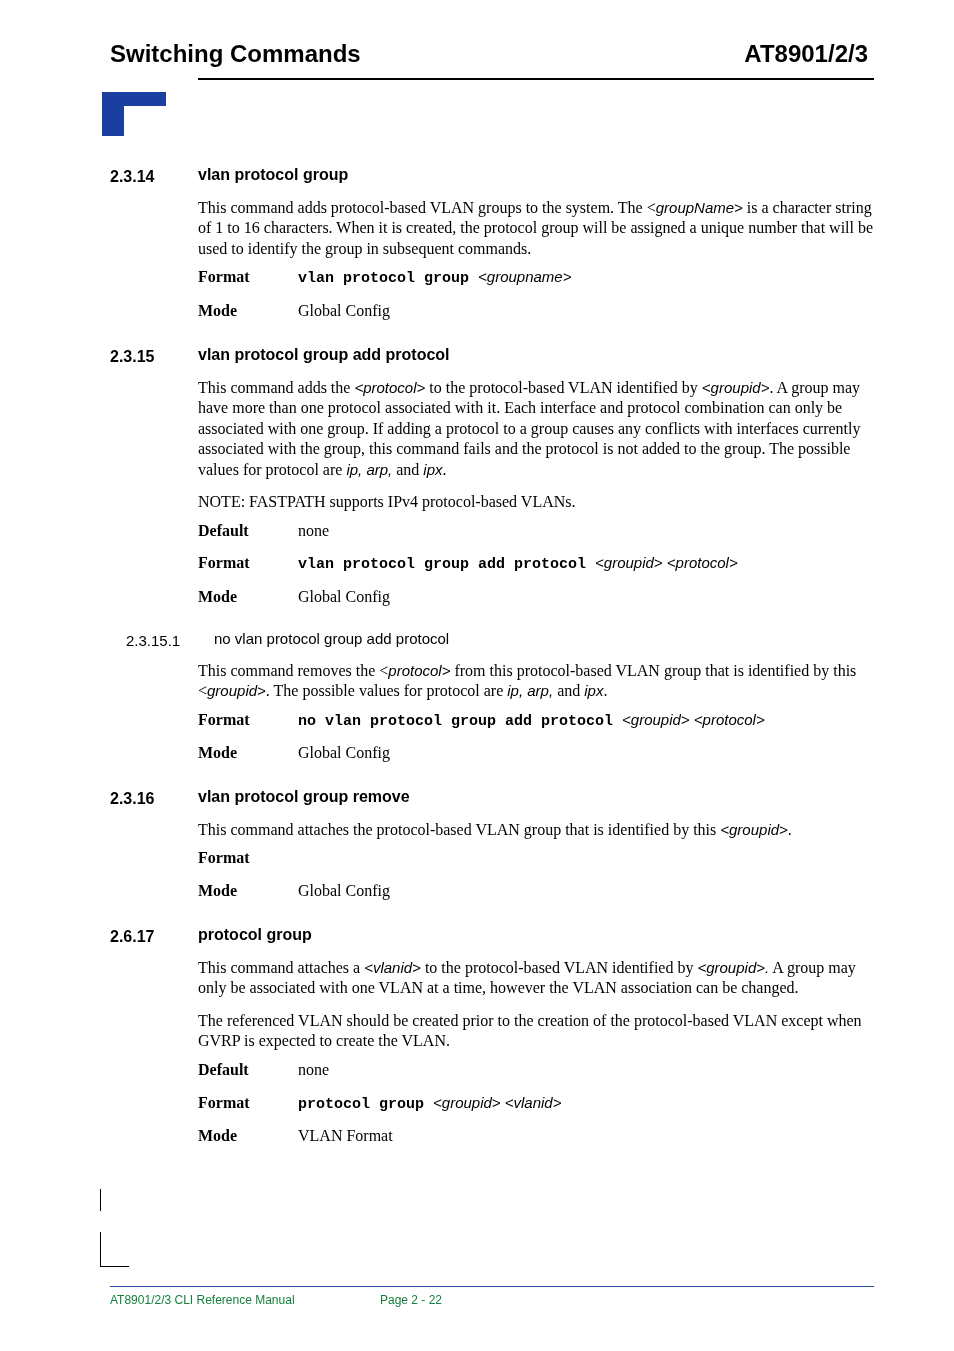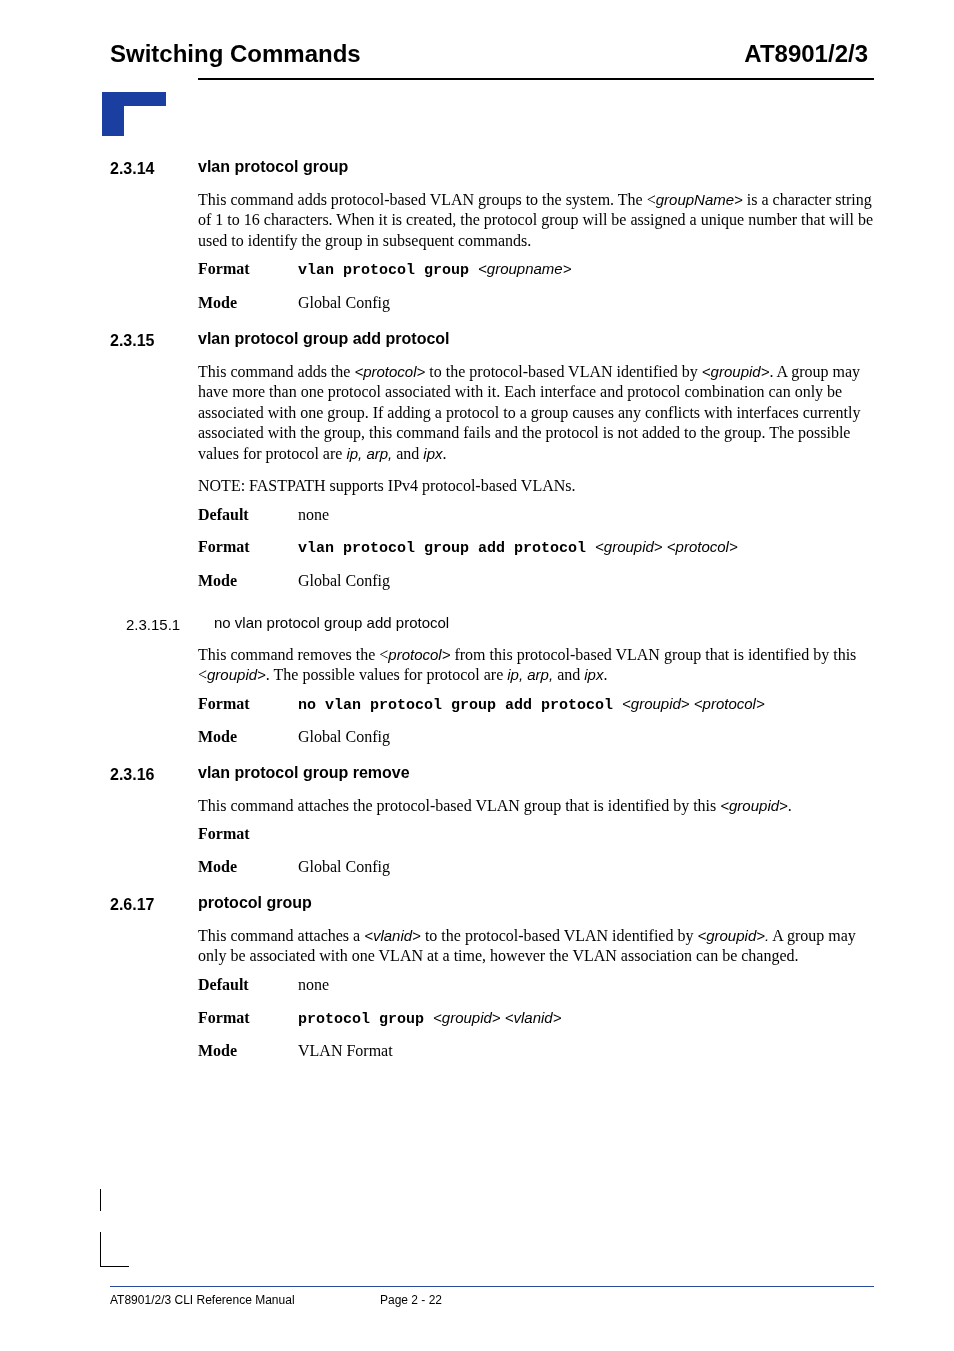--- a/index.html
+++ b/index.html
@@ -33,21 +33,21 @@
     margin: 10px 0 0 88px;
   }
   .logo {
     display: inline-block;
     margin: 12px 0 6px -8px;
     line-height: 0;
   }
   .section {
     display: flex;
     align-items: flex-start;
-    margin-top: 16px;
+    margin-top: 24px;
   }
   .section-number {
     width: 88px;
     flex: 0 0 88px;
     font-family: Arial, Helvetica, sans-serif;
     font-weight: 700;
     font-size: 16px;
     padding-top: 2px;
   }
   .section-title {
@@ -108,21 +108,21 @@
     font-size: 15px;
     font-style: italic;
   }
   .footer {
     position: absolute;
     left: 110px;
     right: 80px;
     bottom: 44px;
     font-family: Arial, Helvetica, sans-serif;
     font-size: 12px;
-    color: #000000;
+    color: #15803d;
   }
   .footer-rule {
     border: none;
     border-top: 1.5px solid #2a4aa0;
     margin: 0 0 6px 0;
   }
   .footer-line {
     display: flex;
   }
   .footer-line .fl { width: 270px; }
@@ -244,20 +244,21 @@
 
   
   <div class="section">
     <div class="section-number">2.6.17</div>
     <div class="section-title">protocol group</div>
   </div>
   <div class="body-indent">
     <div class="para">
       <span>This command attaches a </span><span class="mono-ital">&lt;vlanid&gt;</span><span> to the protocol-based VLAN identified by </span><span class="mono-ital">&lt;groupid&gt;.</span><span>   A group may only be associated with one VLAN at a time, however the VLAN association can be changed.</span>
     </div>
+    <div class="para">The referenced VLAN should be created prior to the creation of the protocol-based VLAN except when GVRP is expected to create the VLAN.</div>
     <div class="row">
       <div class="label">Default</div>
       <div class="value">none</div>
     </div>
     <div class="row tight">
       <div class="label">Format</div>
       <div class="value"><span class="mono-bold">protocol group </span><span class="mono-ital">&lt;groupid&gt; &lt;vlanid&gt;</span></div>
     </div>
     <div class="row tight">
       <div class="label">Mode</div>

